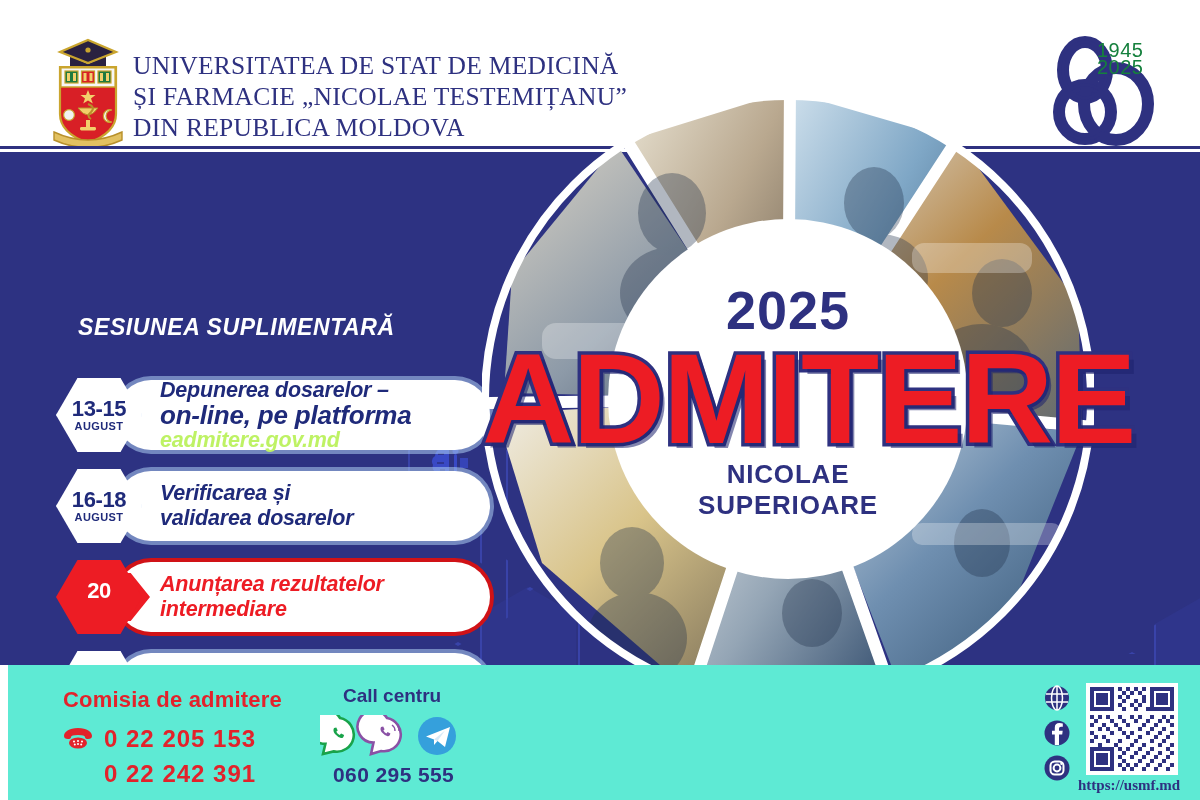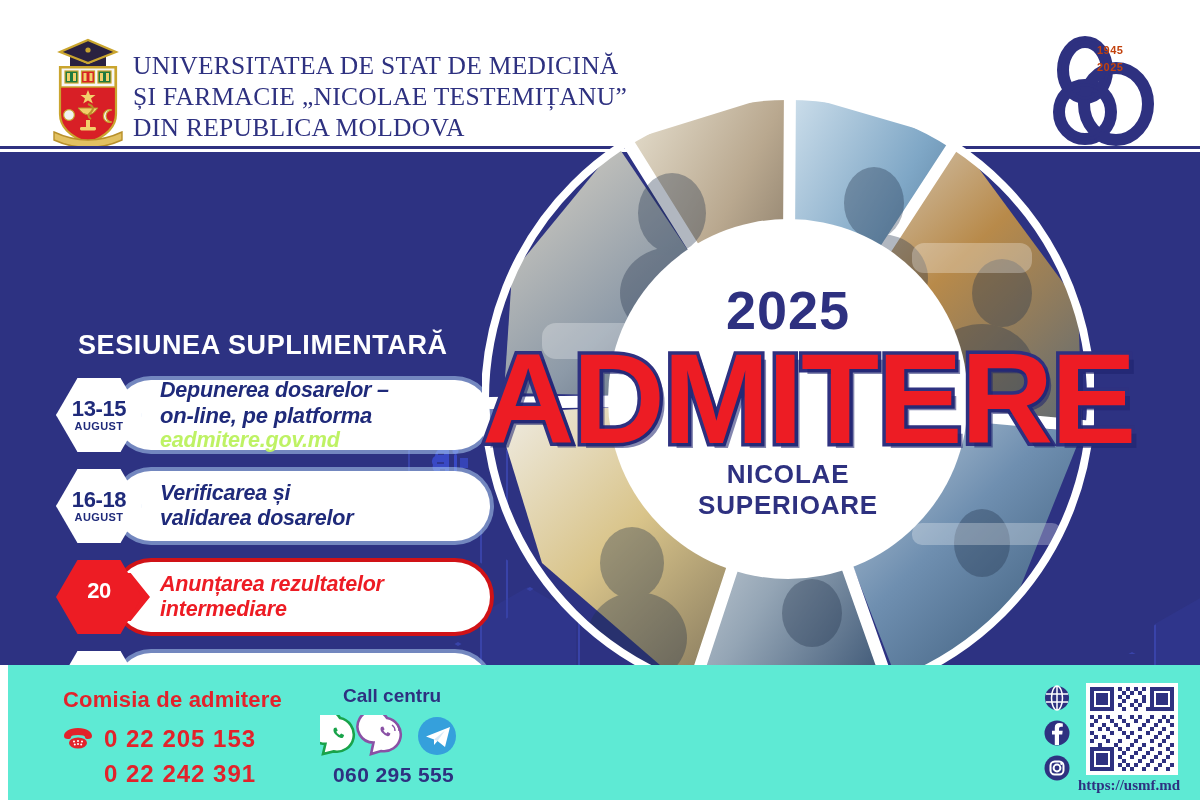--- a/index.html
+++ b/index.html
@@ -8,40 +8,40 @@
   #poster{position:relative;width:1200px;height:800px;background:#ffffff;overflow:hidden;}
 
   
   #header{position:absolute;left:0;top:0;width:1200px;height:150px;background:#fff;margin-top:12px;}
   #crest{position:absolute;left:50px;top:24px;width:76px;height:112px;}
   #uni-title{position:absolute;left:133px;top:38px;width:640px;
        color:#2e3180;font-family:"Liberation Serif","DejaVu Serif",serif;
        font-size:25.5px;line-height:31px;letter-spacing:.3px;white-space:nowrap;}
   #uni-title div{height:31px;}
   #anniv{position:absolute;left:1040px;top:18px;width:140px;height:118px;}
-  #anniv-years{position:absolute;left:1097px;top:30px;color:#c2410c;
-      font-size:11px;font-weight:bold;line-height:16.5px;letter-spacing:.5px;}
+  #anniv-years{position:absolute;left:1097px;top:30px;color:#15803d;
+      font-size:20px;font-weight:normal;line-height:16.5px;letter-spacing:.5px;}
 
   
   #rule{position:absolute;left:0;top:146px;width:1200px;height:3px;background:#2e3180;}
   #panel{position:absolute;left:0;top:152px;width:1200px;height:513px;
       background:#2d3282;overflow:hidden;}
 
   
   .hexdeco{position:absolute;opacity:.55;}
   .hexshape{position:absolute;width:96px;height:110px;border:2px solid #4352c9;
       clip-path:polygon(50% 0,100% 25%,100% 75%,50% 100%,0 75%,0 25%);
       background:transparent;}
   .hexfill{position:absolute;width:96px;height:110px;background:#3b49bb;opacity:.30;
       clip-path:polygon(50% 0,100% 25%,100% 75%,50% 100%,0 75%,0 25%);}
   .deco-ico{position:absolute;color:#3f53e0;opacity:.95;}
 
   
-  #session-title{position:absolute;left:78px;top:178px;width:420px;
-      color:#ffffff;font-size:27px;font-weight:bold;
+  #session-title{position:absolute;left:78px;top:162px;width:420px;
+      color:#ffffff;font-size:23px;font-weight:bold;font-style:italic;
       letter-spacing:.6px;}
 
   
   #timeline{position:absolute;left:56px;top:220px;width:440px;}
   .trow{position:relative;height:86px;margin-bottom:5px;}
   .tbar{position:absolute;left:60px;top:8px;width:374px;height:70px;
       background:#ffffff;border-radius:35px;
       box-shadow:0 0 0 4px rgba(173,205,242,.55);}
   .trow.alt .tbar{box-shadow:0 0 0 4px #d01217;}
   .tarrow{position:absolute;left:48px;top:19px;width:46px;height:48px;
@@ -56,21 +56,21 @@
       display:flex;flex-direction:column;align-items:center;justify-content:center;}
   .trow.alt .thex{background:#ed1c24;box-shadow:none;}
   .tday{color:#1f2a7a;font-size:22px;font-weight:bold;line-height:22px;letter-spacing:-.4px;}
   .tmon{color:#1f2a7a;font-size:11px;font-weight:bold;letter-spacing:.4px;line-height:13px;}
   .trow.alt .tday,.trow.alt .tmon{color:#ffffff;margin-top:41px;}
   .ttext{position:absolute;left:104px;top:0;width:322px;height:86px;
       display:flex;flex-direction:column;justify-content:center;
       color:#1f2a7a;font-size:21.5px;font-weight:bold;font-style:italic;
       line-height:25px;letter-spacing:-.2px;}
   .trow.alt .ttext{color:#ed1c24;font-style:italic;}
-  .ttext .sub{font-size:22px;font-weight:bold;}
+  .ttext .sub{font-size:26px;font-weight:bold;}
   .ttext .link{color:#bef264;font-weight:bold;font-style:italic;}
 
   
   #collage{position:absolute;left:482px;top:93px;width:612px;height:612px;}
   #centerdisc{position:absolute;left:126px;top:126px;width:360px;height:360px;
       border-radius:50%;background:#ffffff;}
   #c2025{position:absolute;left:0;top:60px;width:360px;text-align:center;
       color:#2e3180;font-size:54px;font-weight:bold;letter-spacing:1px;}
   #cstudii{position:absolute;left:0;top:240px;width:360px;text-align:center;
       color:#2e3180;font-size:26px;font-weight:bold;line-height:31px;letter-spacing:.8px;}

